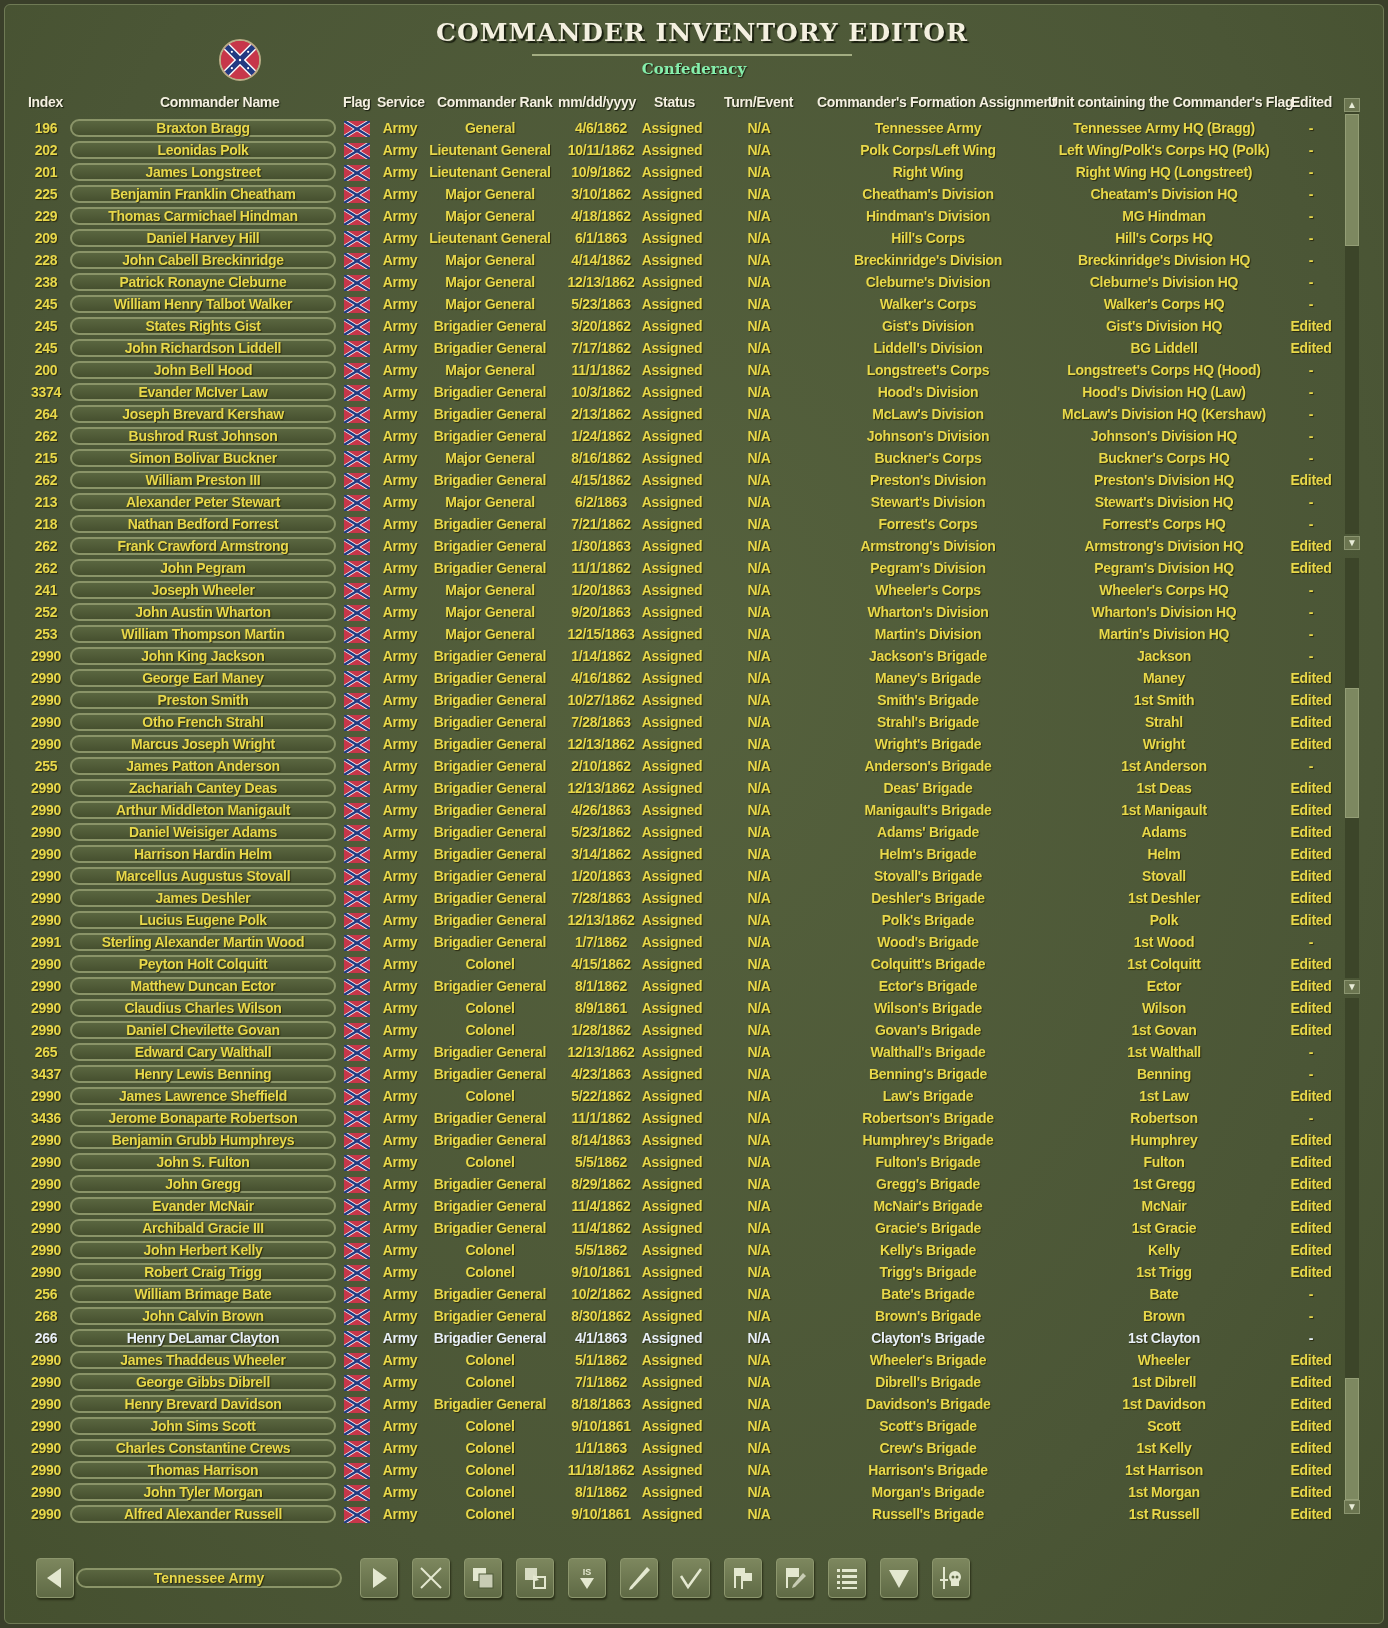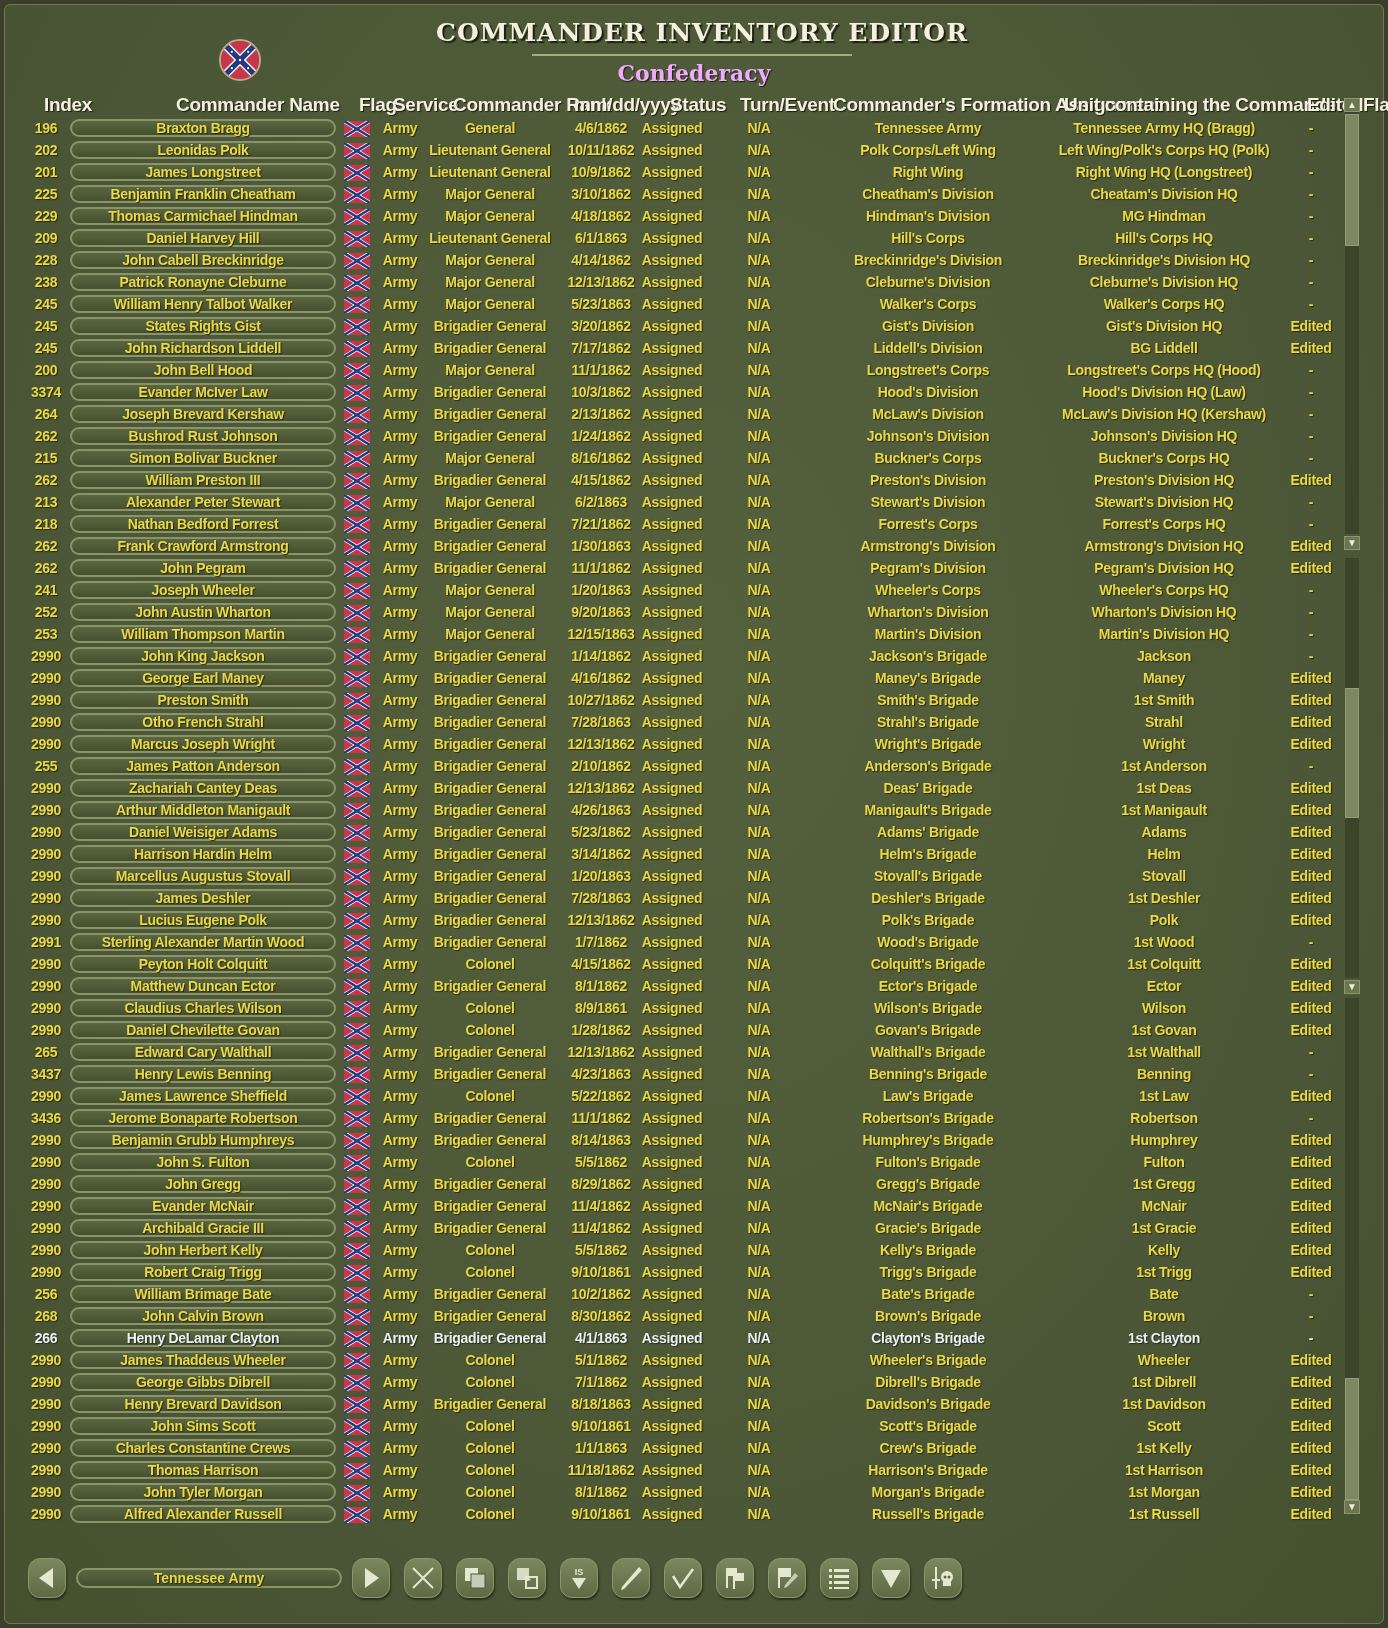--- a/index.html
+++ b/index.html
@@ -23,27 +23,27 @@
   .title {
     position:absolute; left:0; right:0; top:18px; text-align:center;
     font-family:"DejaVu Serif", serif; font-weight:bold; font-size:25px;
     color:#f4f0e0; letter-spacing:1px; text-shadow:2px 2px 1px #1a1f10;margin-left:16px;
   }
   .title-rule {
     position:absolute; left:532px; top:54px; width:320px; height:2px; background:#a3ad82;
   }
   .subtitle {
     position:absolute; left:0; right:0; top:60px; text-align:center;
-    font-family:"DejaVu Serif", serif; font-weight:bold; font-size:22px;
-    color:#f0abfc; text-shadow:1px 1px 1px #1a1f10;
+    font-family:"DejaVu Serif", serif; font-weight:bold; font-size:15px;
+    color:#86efac; text-shadow:1px 1px 1px #1a1f10;
   }
   .hdr {
-    position:absolute; top:94px; height:22px; font-size:19px; font-weight:bold;
+    position:absolute; top:94px; height:22px; font-size:14px; font-weight:bold;
     color:#f4f0e0; text-shadow:1px 1px 1px #1a1f10; white-space:nowrap;
-    font-family:"Liberation Sans", sans-serif; letter-spacing:-0.3px;margin-left:16px;
+    font-family:"Liberation Sans", sans-serif; letter-spacing:-0.3px;
   }
   .rows { position:absolute; left:0; top:118px; width:1340px;text-decoration:underline; }
   .row {
     position:relative; height:22px; font-size:14px; font-weight:bold;
     color:#e8d84a; text-shadow:1px 1px 1px #2a2a10; letter-spacing:-0.3px;
     white-space:nowrap;
   }
   .row.selected { color:#e8f0f8; }
   .row > span { position:absolute; top:2px; text-align:center; }
   .c-index { left:20px; width:52px; }
@@ -70,24 +70,24 @@
     position:absolute; left:1344px; width:16px; height:14px; background:#6b7550;
     border:1px solid #8b9570; box-sizing:border-box; color:#e8ecd8;
     font-size:10px; line-height:12px; text-align:center; cursor:pointer;
   }
   .scroll-thumb {
     position:absolute; left:1345px; width:14px; background:#7d8860;
     border:1px solid #949e76; box-sizing:border-box; cursor:pointer;
   }
   .toolbar { position:absolute; top:1558px; left:0; width:1388px; height:46px; }
   .tbtn {
-    position:absolute; top:0; width:38px; height:40px; border-radius:12px;
+    position:absolute; top:0; width:38px; height:40px; border-radius:4px;
     background:linear-gradient(#7d875e, #5f6a45); border:1px solid #8c966d;
     box-shadow:1px 2px 2px #2a3018; box-sizing:border-box; cursor:pointer;
-    display:flex; align-items:center; justify-content:center;
+    display:flex; align-items:center; justify-content:center;margin-left:8px;
   }
   .tbtn svg { width:28px; height:28px; }
   .army-field {
     position:absolute; left:76px; top:10px; width:266px; height:20px;
     border-radius:10px; border:2px solid #8a9468;
     background:linear-gradient(#5a6640, #46502f); box-sizing:border-box;
     color:#e8d84a; font-size:14px; font-weight:bold; text-align:center;
     line-height:16px; text-shadow:1px 1px 1px #2a2a10; cursor:pointer;
   }
 </style>

